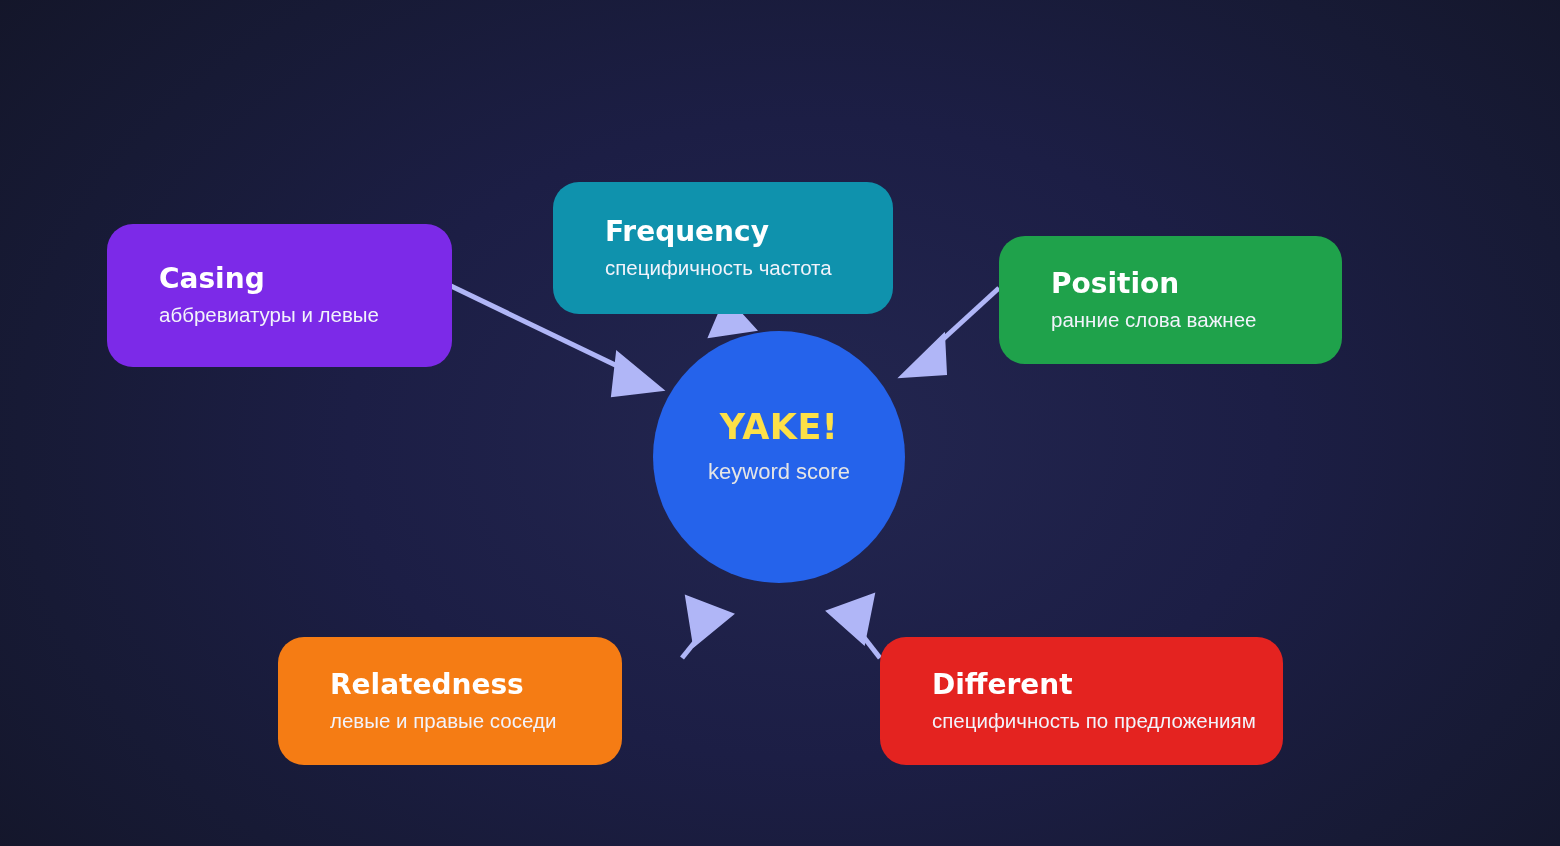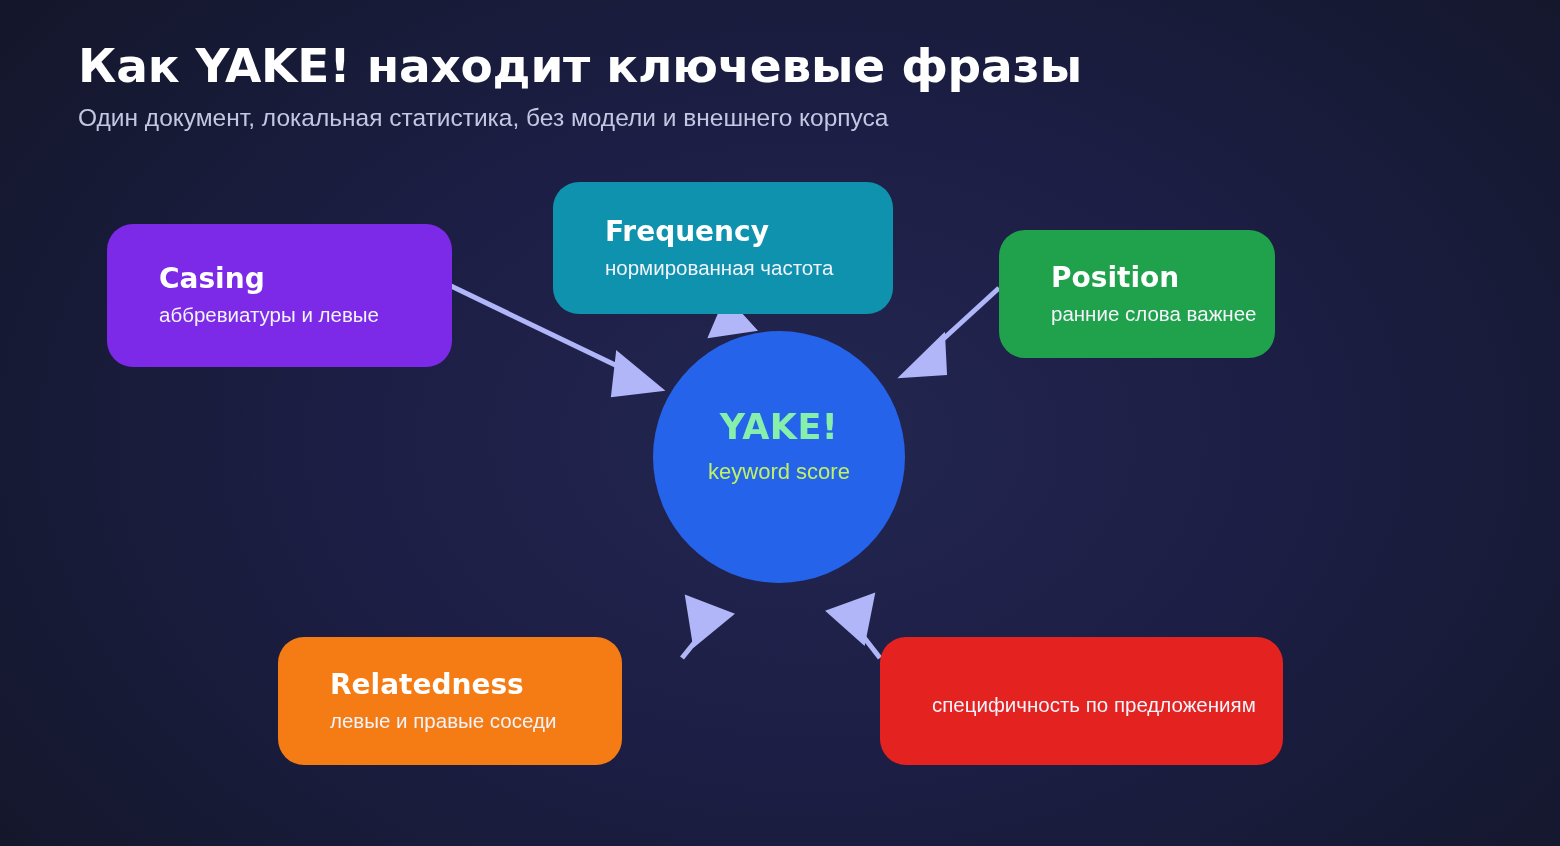--- a/index.html
+++ b/index.html
@@ -62,21 +62,21 @@
     margin-top:9px;
     font-family:"Liberation Sans", sans-serif;
     font-size:20.5px;
     line-height:1.1;
     color:#f2f3fb;
     white-space:nowrap;
   }
 
   #card-casing     { left:107px; top:224px;  width:345px; height:143px; background:#7c2ae8; }
   #card-frequency  { left:553px; top:182px;  width:340px; height:132px; background:#0f92ad; }
-  #card-position   { left:999px; top:230px;  width:276px; height:128px; background:#1fa24b; }
+  #card-position   { left:999px; top:236px;  width:343px; height:128px; background:#1fa24b; }
   #card-relatedness{ left:278px; top:637px;  width:344px; height:128px; background:#f57c14; }
   #card-different  { left:880px; top:637px;  width:403px; height:128px; background:#e42320; }
 
   
   #circle {
     position:absolute;
     left:653px; top:331px;
     width:252px; height:252px;
     border-radius:50%;
     background:#2563eb;
@@ -84,40 +84,36 @@
     flex-direction:column;
     align-items:center;
     justify-content:center;
   }
   #circle-inner { margin-top:-22px; text-align:center; }
   #circle-title {
     font-family:"DejaVu Sans", sans-serif;
     font-weight:700;
     font-size:35px;
     line-height:1.1;
-    color:#86efac;
+    color:#fde047;
     letter-spacing:0.5px;
   }
   #circle-sub {
     margin-top:14px;
     font-family:"Liberation Sans", sans-serif;
     font-size:22px;
     line-height:1.1;
-    color:#bef264;
+    color:#e5e5e5;
   }
 </style>
 </head>
 <body>
 
 <div id="stage">
 
-  <div id="header">
-    <div id="title">Как YAKE! находит ключевые фразы</div>
-    <div id="subtitle">Один документ, локальная статистика, без модели и внешнего корпуса</div>
-  </div>
 
   <svg id="arrows" viewBox="0 0 1560 846" xmlns="http://www.w3.org/2000/svg">
     <g fill="#b0b6f7" stroke="#b0b6f7" stroke-width="5" stroke-linecap="butt">
 
       <g>
         <line x1="451" y1="286" x2="634" y2="374"></line>
         <polygon points="617,352 663,390 612,396" stroke-width="2"></polygon>
       </g>
 
       <g>
@@ -142,34 +138,35 @@
     </g>
   </svg>
 
   <div class="card" id="card-casing">
     <div class="c-title">Casing</div>
     <div class="c-sub">аббревиатуры и левые</div>
   </div>
 
   <div class="card" id="card-frequency">
     <div class="c-title">Frequency</div>
-    <div class="c-sub">нормированная частота</div>
+    <div class="c-sub">специфичность частота</div>
   </div>
 
   <div class="card" id="card-position">
     <div class="c-title">Position</div>
     <div class="c-sub">ранние слова важнее</div>
   </div>
 
   <div class="card" id="card-relatedness">
     <div class="c-title">Relatedness</div>
     <div class="c-sub">левые и правые соседи</div>
   </div>
 
   <div class="card" id="card-different">
+    <div class="c-title">Different</div>
     <div class="c-sub">специфичность по предложениям</div>
   </div>
 
   <div id="circle">
     <div id="circle-inner">
       <div id="circle-title">YAKE!</div>
       <div id="circle-sub">keyword score</div>
     </div>
   </div>
 

